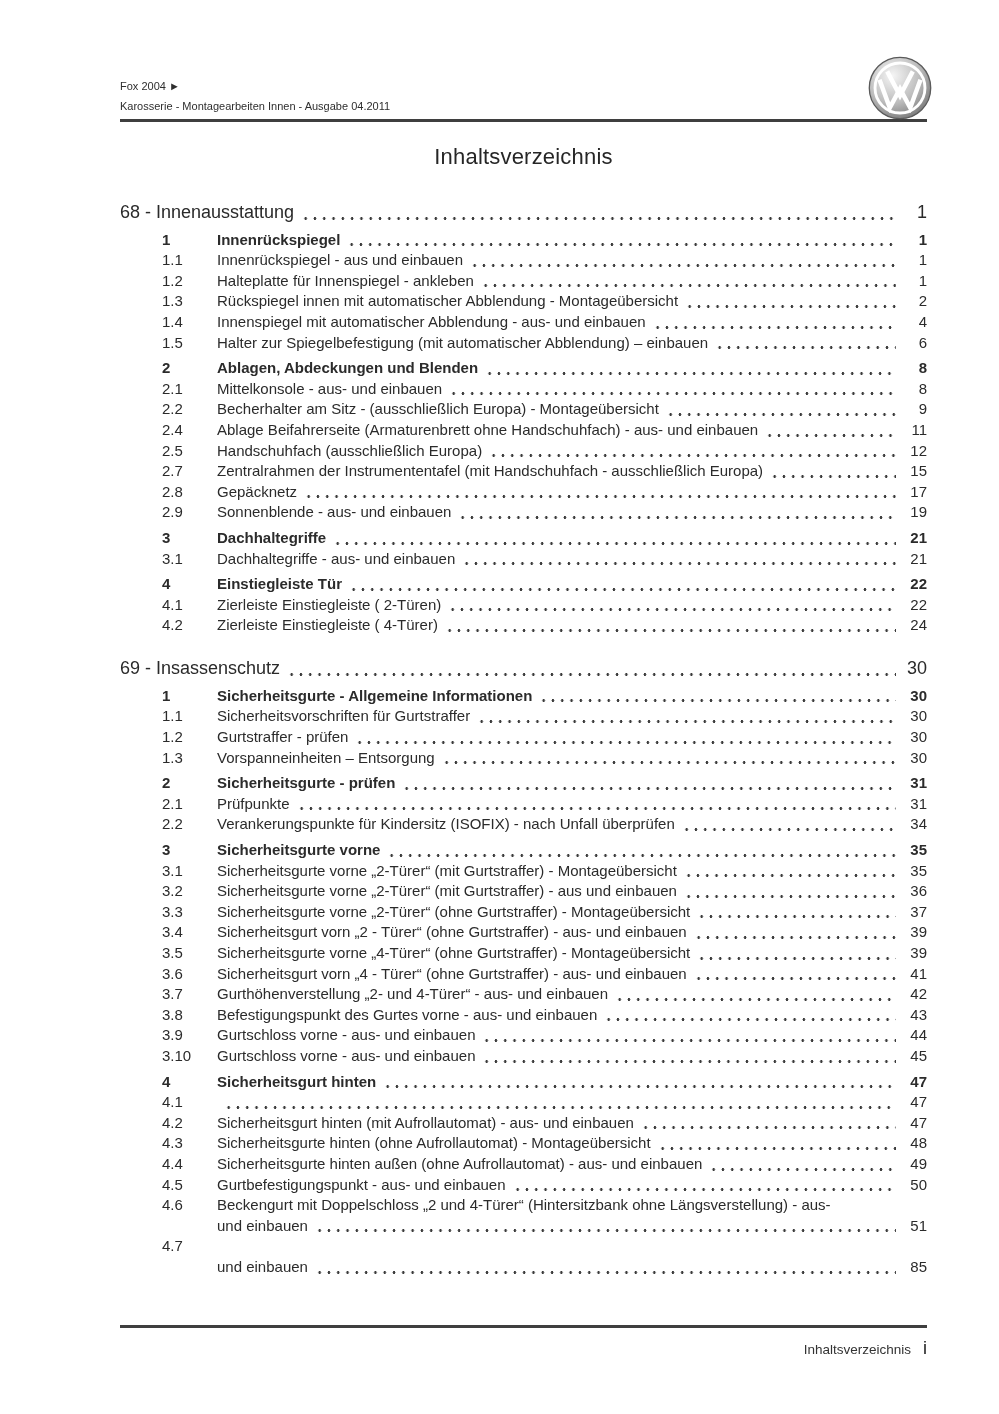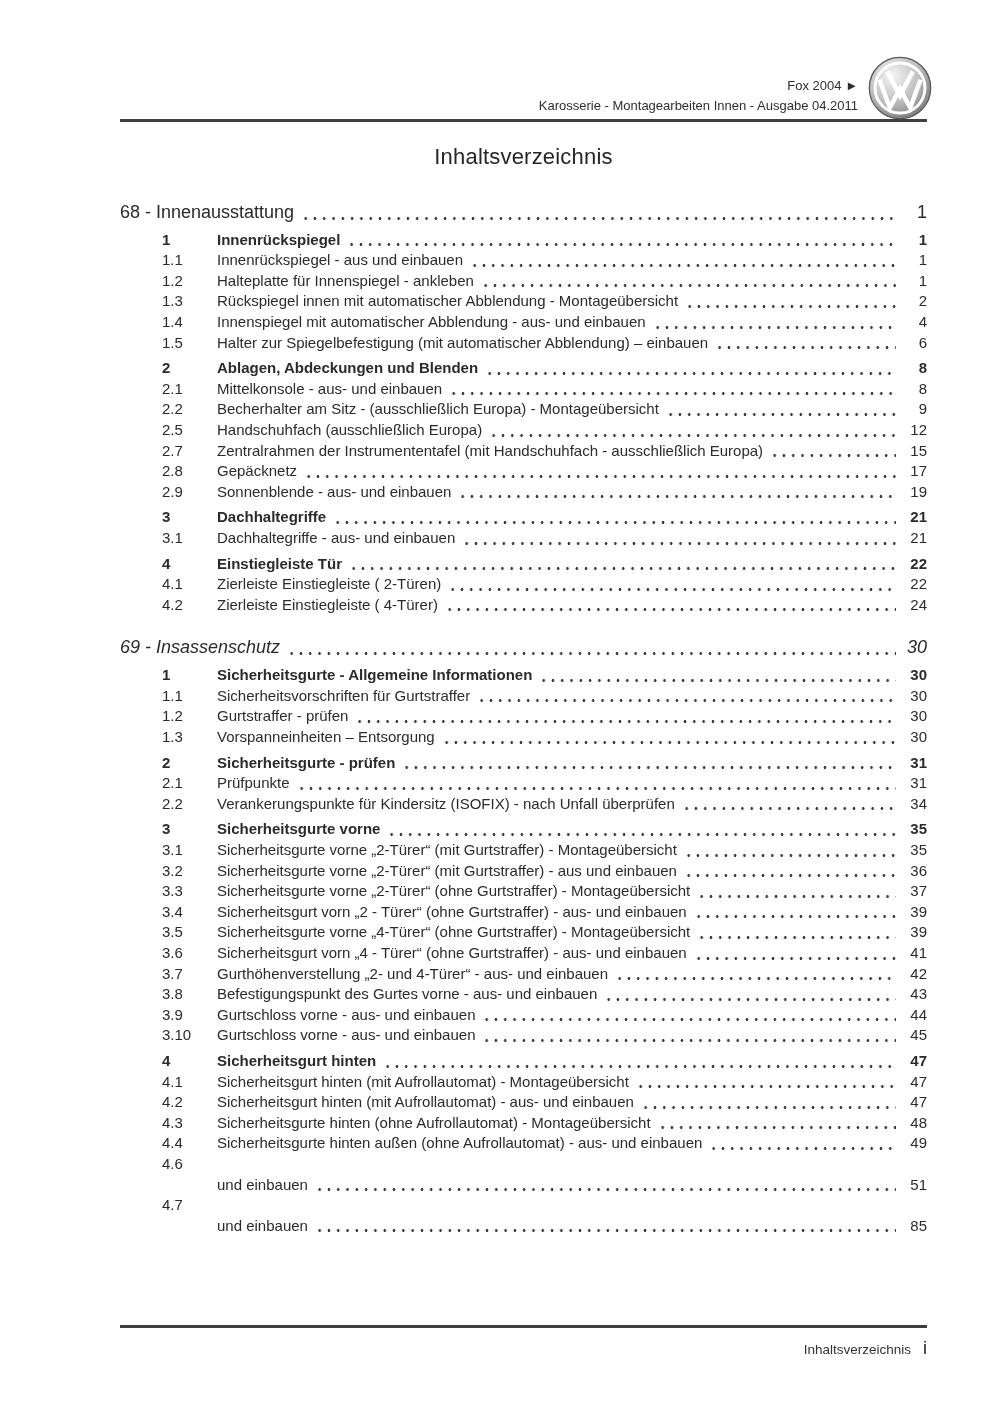--- a/index.html
+++ b/index.html
@@ -4,31 +4,31 @@
 <style>
   html,body { margin:0; padding:0; }
   body {
     width:999px; height:1414px; background:#ffffff;
     font-family:"Liberation Sans","DejaVu Sans",sans-serif;
     color:#2b2b2b; position:relative; overflow:hidden;
   }
   .content { position:absolute; left:120px; top:0; width:807px; }
 
   
-  .header-text { padding-top:76px; padding-right:69px; text-align:right; line-height:20px; font-size:13px; color:#2e2e2e; }
+  .header-text { padding-top:76px; padding-right:69px; text-align:left; line-height:20px; font-size:11px; color:#2e2e2e; }
   .header-rule { height:2.6px; background:#3f3f3f; margin-top:3px; }
   .logo { position:absolute; left:748px; top:56px; width:64px; height:64px; }
 
   .page-title { margin:22px 0 0 0; text-align:center; font-size:22px; font-weight:400; color:#262626; letter-spacing:0.2px; }
 
   
   .toc { margin-top:30px; }
   .row { display:flex; align-items:baseline; }
   .chapter { font-size:18px; line-height:25px; margin-bottom:4px; color:#2a2a2a; }
-  .chapter + .chapter, .entry + .chapter, .cont + .chapter { margin-top:20px;font-style:italic; }
+  .chapter + .chapter, .entry + .chapter, .cont + .chapter { margin-top:20px; }
   .toc > .chapter:not(:first-child) { margin-top:20px; }
   .entry { font-size:15px; line-height:20.6px; padding-left:42px; }
   .entry.section { font-weight:bold; margin-top:5px; }
   .num { flex:0 0 55px; }
   .t   { white-space:nowrap; }
   .leader {
     flex:1 1 auto; min-width:12px; align-self:stretch;
     margin-left:7px; margin-right:3px;
     background-image:radial-gradient(circle, #3b3b3b 1.25px, transparent 1.5px);
     background-size:9.3px 3px; background-repeat:repeat-x;
@@ -128,20 +128,26 @@
         <span class="leader"></span>
         <span class="pg">8</span>
       </div>
       <div class="row entry">
         <span class="num">2.2</span>
         <span class="t">Becherhalter am Sitz - (ausschließlich Europa) - Montageübersicht</span>
         <span class="leader"></span>
         <span class="pg">9</span>
       </div>
       <div class="row entry">
+        <span class="num">2.4</span>
+        <span class="t">Ablage Beifahrerseite (Armaturenbrett ohne Handschuhfach) - aus- und einbauen</span>
+        <span class="leader"></span>
+        <span class="pg">11</span>
+      </div>
+      <div class="row entry">
         <span class="num">2.5</span>
         <span class="t">Handschuhfach (ausschließlich Europa)</span>
         <span class="leader"></span>
         <span class="pg">12</span>
       </div>
       <div class="row entry">
         <span class="num">2.7</span>
         <span class="t">Zentralrahmen der Instrumententafel (mit Handschuhfach - ausschließlich Europa)</span>
         <span class="leader"></span>
         <span class="pg">15</span>
@@ -302,21 +308,20 @@
         <span class="pg">45</span>
       </div>
       <div class="row entry section">
         <span class="num">4</span>
         <span class="t">Sicherheitsgurt hinten</span>
         <span class="leader"></span>
         <span class="pg">47</span>
       </div>
       <div class="row entry">
         <span class="num">4.1</span>
-        <span class="t">Sicherheitsgurt hinten (mit Aufrollautomat) - Montageübersicht</span>
         <span class="leader"></span>
         <span class="pg">47</span>
       </div>
       <div class="row entry">
         <span class="num">4.2</span>
         <span class="t">Sicherheitsgurt hinten (mit Aufrollautomat) - aus- und einbauen</span>
         <span class="leader"></span>
         <span class="pg">47</span>
       </div>
       <div class="row entry">
@@ -325,21 +330,28 @@
         <span class="leader"></span>
         <span class="pg">48</span>
       </div>
       <div class="row entry">
         <span class="num">4.4</span>
         <span class="t">Sicherheitsgurte hinten außen (ohne Aufrollautomat) - aus- und einbauen</span>
         <span class="leader"></span>
         <span class="pg">49</span>
       </div>
       <div class="row entry">
+        <span class="num">4.5</span>
+        <span class="t">Gurtbefestigungspunkt - aus- und einbauen</span>
+        <span class="leader"></span>
+        <span class="pg">50</span>
+      </div>
+      <div class="row entry">
         <span class="num">4.6</span>
+        <span class="t">Beckengurt mit Doppelschloss „2 und 4-Türer“ (Hintersitzbank ohne Längsverstellung) - aus-</span>
       </div>
       <div class="row entry cont">
         <span class="num"></span>
         <span class="t">und einbauen</span>
         <span class="leader"></span>
         <span class="pg">51</span>
       </div>
       <div class="row entry">
         <span class="num">4.7</span>
       </div>

